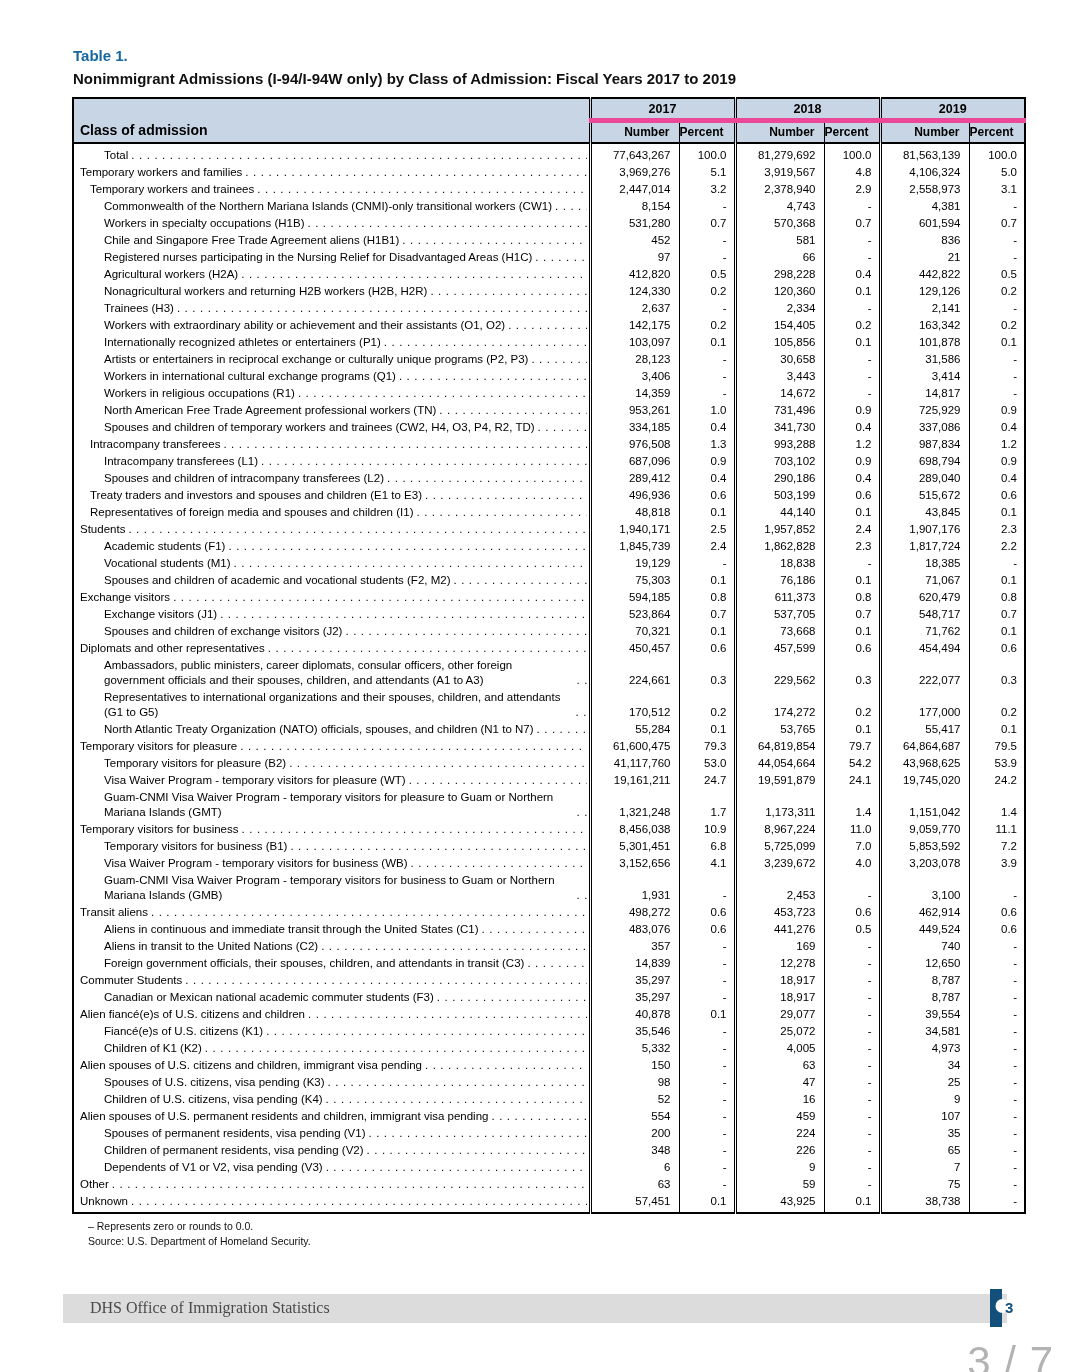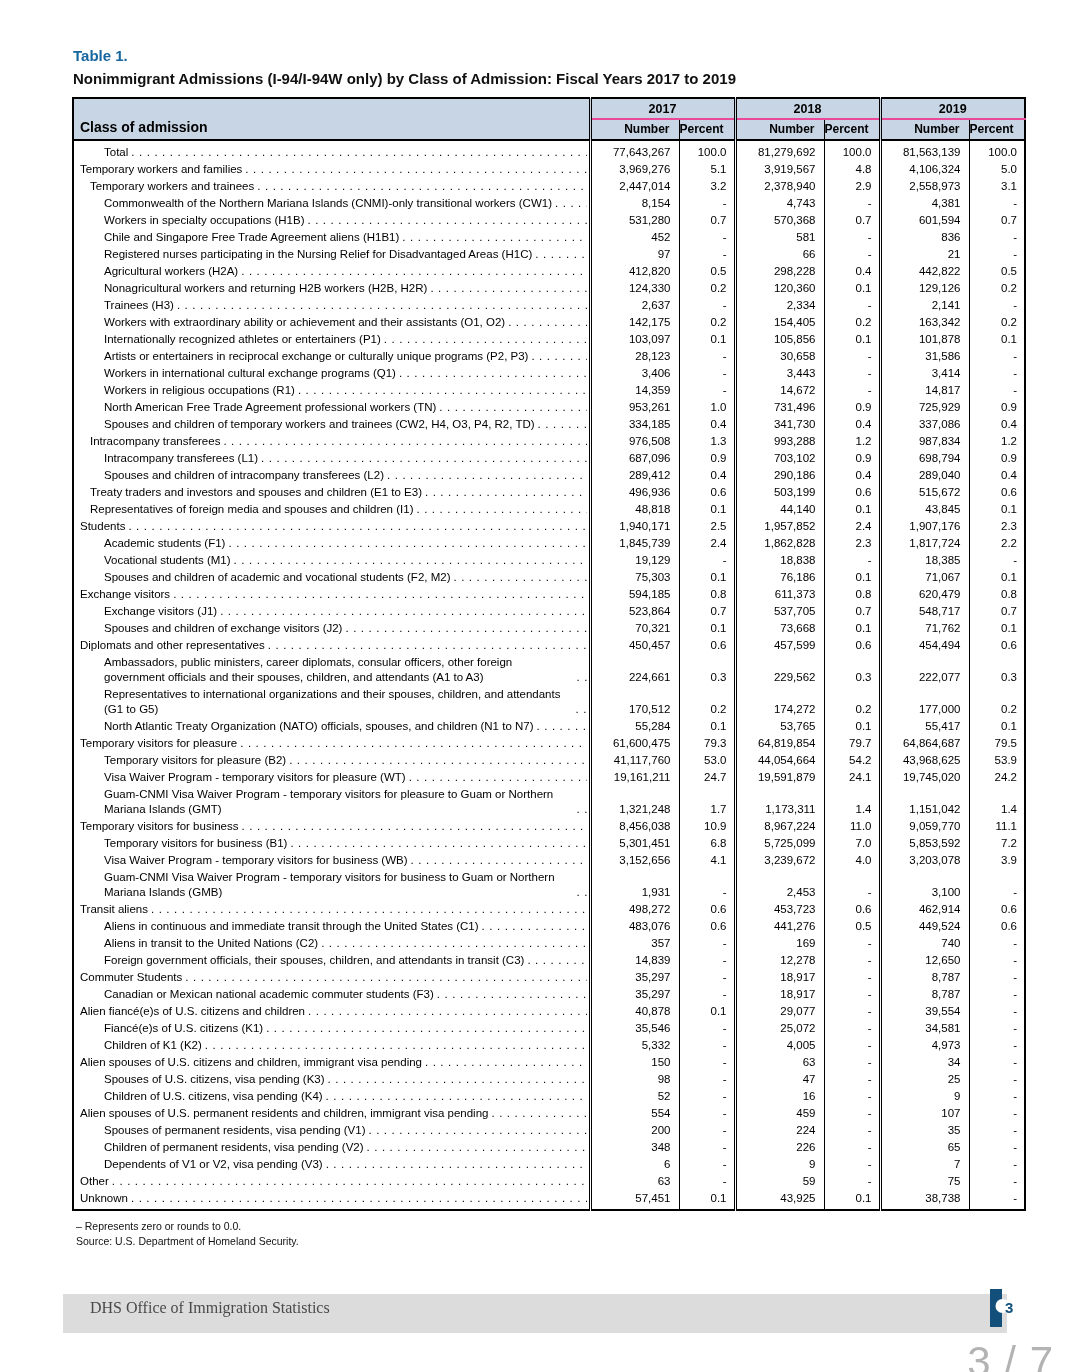--- a/index.html
+++ b/index.html
@@ -14,21 +14,21 @@
   table.adm {
     position:absolute; left:72px; top:97px; width:952px;
     border-collapse:collapse; table-layout:fixed;
     font-size:11.5px; border:2px solid #000;
   }
   col.c-label { width:517px; }
   col.c-num { width:89px; }
   col.c-pct { width:56px; }
 
   thead th { background:#C7D5E5; font-weight:bold; }
-  th.year { font-size:12.5px; text-align:center; padding:3px 0 2px 0; border-bottom:2px solid #ec4899; }
+  th.year { font-size:12.5px; text-align:center; padding:3px 0 2px 0; border-bottom:5px solid #ec4899; }
   th.sub  { font-size:12px; padding:2px 0 3px 0; border-bottom:2px solid #000; }
   th.sub.num-h { text-align:right; padding-right:9px; }
   th.sub.pct-h { text-align:left; }
   th.label-head {
     font-size:14px; text-align:left; vertical-align:bottom;
     padding:0 0 4px 6px; border-bottom:2px solid #000;
   }
   .group-start { border-left:3px double #000; }
   .thin-start  { border-left:1px solid #000; }
 
@@ -41,24 +41,24 @@
   .lab-flex { display:flex; align-items:flex-end; }
   .lab-flex .lt { flex:0 1 auto; }
   .lab-flex .dots {
     flex:1 1 12px; min-width:10px; overflow:hidden; white-space:nowrap;
     letter-spacing:4.5px; margin-left:3px;
   }
   .ind1 { padding-left:6px; }
   .ind2 { padding-left:16px; }
   .ind3 { padding-left:30px; }
 
-  .footnotes { position:absolute; left:76px; top:1219px; font-size:10.5px; line-height:15px; color:#111; }
+  .footnotes { position:absolute; left:88px; top:1219px; font-size:10.5px; line-height:15px; color:#111; }
 
   .footer-bar {
-    position:absolute; left:63px; right:73px; top:1294px; height:39px;
+    position:absolute; left:63px; right:73px; top:1294px; height:29px;
     background:#DCDCDC;
   }
   .footer-text {
     font-family:"Liberation Serif", serif; font-size:16px; color:#4a4a4a;
     line-height:28px; padding-left:27px; white-space:nowrap;
   }
   .page-badge { position:absolute; right:-15px; top:-5px; width:32px; height:38px; }
 
   .page-indicator {
     position:absolute; right:26px; top:1338px;

